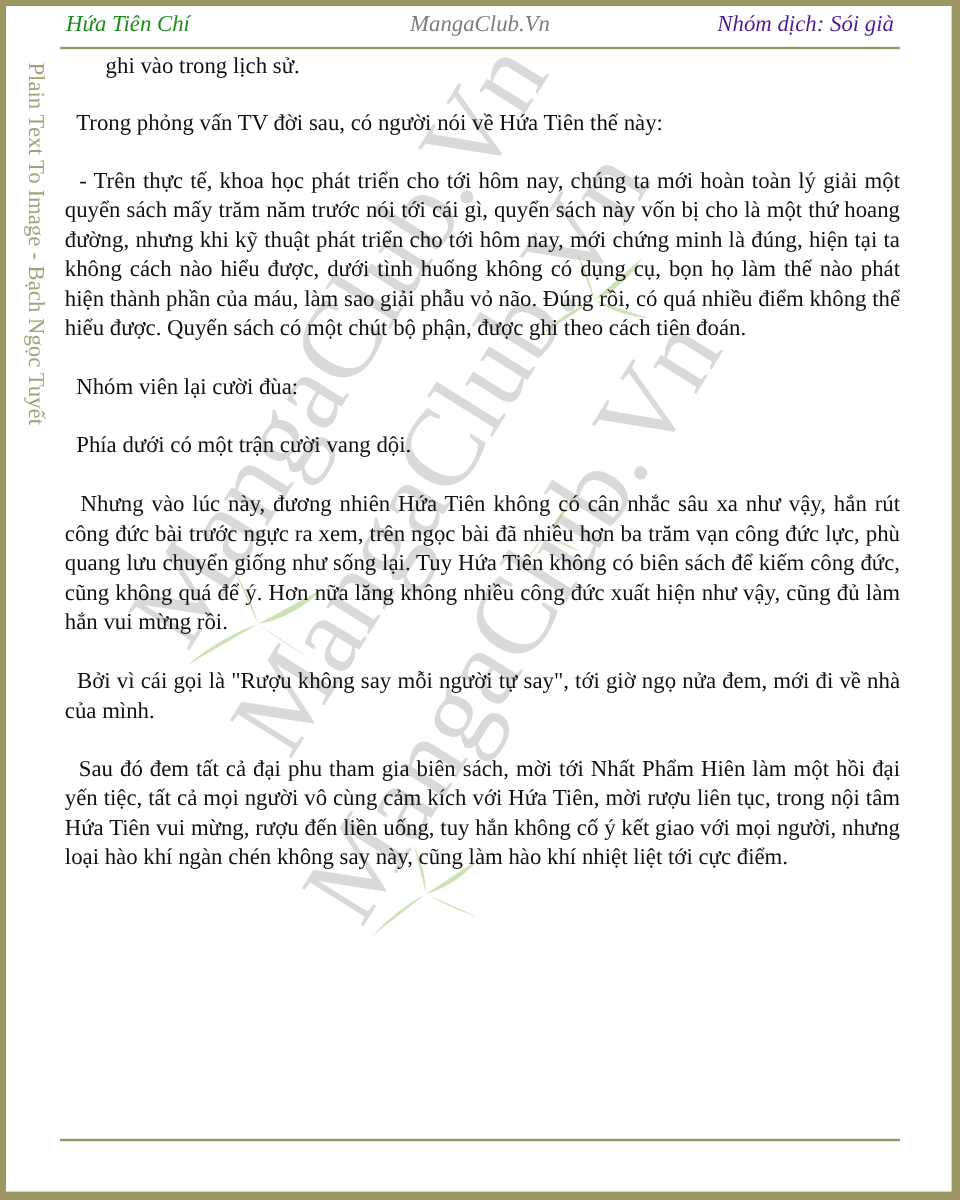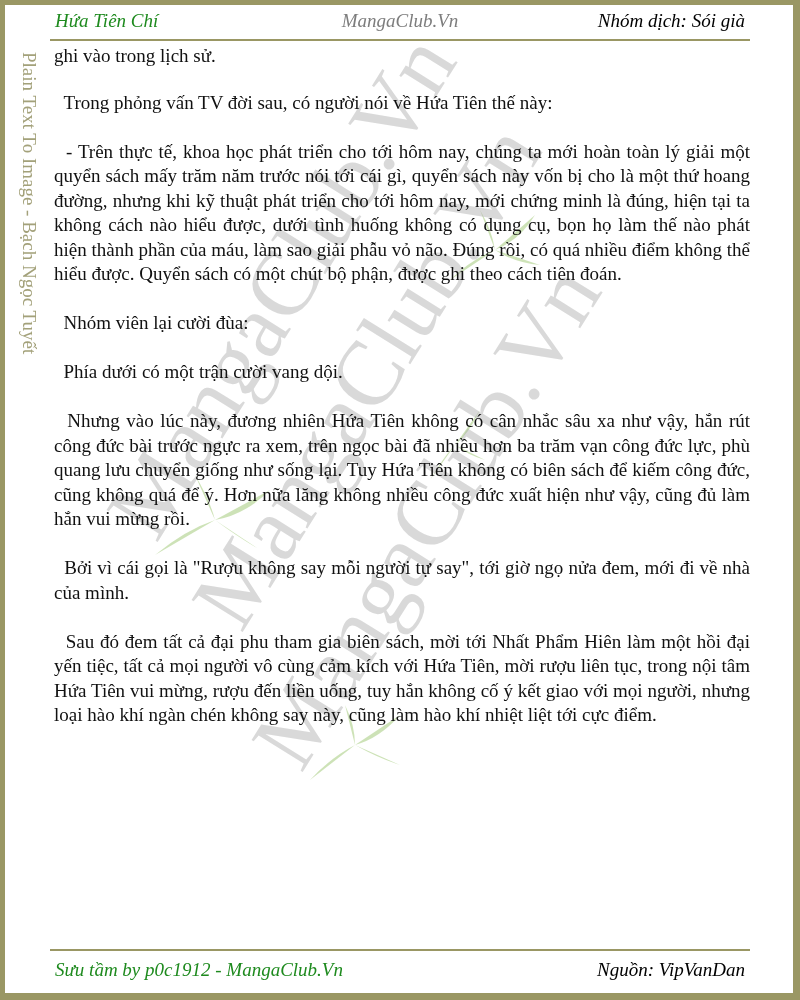--- a/index.html
+++ b/index.html
@@ -20,21 +20,21 @@
       position: absolute;
       left: 50px; width: 700px;
       height: 30px;
       font-style: italic;
       font-size: 19px;
     }
     .header { top: 6px; }
     .footer { top: 955px; }
     .header .left, .footer .left { position: absolute; left: 5px; top: 4px; color: #1e8a1e; }
     .header .center { position: absolute; left: 0; right: 0; top: 4px; text-align: center; color: #7d7d7d; }
-    .header .right, .footer .right { position: absolute; right: 5px; top: 4px; color: #000000; }
+    .header .right, .footer .right { position: absolute; right: 5px; top: 4px; color: #4c1d95; }
     .rule {
       position: absolute; left: 50px; width: 700px; height: 2px;
       background: #9a9764;
     }
     .rule.top { top: 39px; }
     .rule.bottom { top: 949px; }
     .side-text {
       position: absolute;
       left: 10px; top: 52px;
       width: 30px; height: 340px;
@@ -46,21 +46,21 @@
     .content {
       position: absolute;
       left: 54px; top: 44px;
       width: 696px;
       font-size: 19px;
       line-height: 24.5px;
       color: #111111;
       text-align: justify;
     }
     .content p { margin: 0 0 24.5px 0; }
-    .content p.first { margin-bottom: 22px; }
+    .content p.first { margin-bottom: 22px; margin-left: 34px; }
     .watermark {
       position: absolute;
       pointer-events: none;
       color: rgba(170,170,170,0.45);
       font-size: 92px;
       white-space: nowrap;
       transform-origin: left bottom;
     }
     .wm1 { left: 175px; top: 450px; transform: rotate(-58deg); }
     .wm2 { left: 260px; top: 540px; transform: rotate(-58deg); }
@@ -126,15 +126,13 @@
   <p style="white-space:pre-wrap">  - Trên thực tế, khoa học phát triển cho tới hôm nay, chúng ta mới hoàn toàn lý giải một quyển sách mấy trăm năm trước nói tới cái gì, quyển sách này vốn bị cho là một thứ hoang đường, nhưng khi kỹ thuật phát triển cho tới hôm nay, mới chứng minh là đúng, hiện tại ta không cách nào hiểu được, dưới tình huống không có dụng cụ, bọn họ làm thế nào phát hiện thành phần của máu, làm sao giải phẫu vỏ não. Đúng rồi, có quá nhiều điểm không thể hiểu được. Quyển sách có một chút bộ phận, được ghi theo cách tiên đoán.</p>
   <p style="white-space:pre-wrap">  Nhóm viên lại cười đùa:</p>
   <p style="white-space:pre-wrap">  Phía dưới có một trận cười vang dội.</p>
   <p style="white-space:pre-wrap">  Nhưng vào lúc này, đương nhiên Hứa Tiên không có cân nhắc sâu xa như vậy, hắn rút công đức bài trước ngực ra xem, trên ngọc bài đã nhiều hơn ba trăm vạn công đức lực, phù quang lưu chuyển giống như sống lại. Tuy Hứa Tiên không có biên sách để kiếm công đức, cũng không quá để ý. Hơn nữa lăng không nhiều công đức xuất hiện như vậy, cũng đủ làm hắn vui mừng rồi.</p>
   <p style="white-space:pre-wrap">  Bởi vì cái gọi là "Rượu không say mỗi người tự say", tới giờ ngọ nửa đem, mới đi về nhà của mình.</p>
   <p style="white-space:pre-wrap">  Sau đó đem tất cả đại phu tham gia biên sách, mời tới Nhất Phẩm Hiên làm một hồi đại yến tiệc, tất cả mọi người vô cùng cảm kích với Hứa Tiên, mời rượu liên tục, trong nội tâm Hứa Tiên vui mừng, rượu đến liền uống, tuy hắn không cố ý kết giao với mọi người, nhưng loại hào khí ngàn chén không say này, cũng làm hào khí nhiệt liệt tới cực điểm.</p>
 </div>
 
 <div class="rule bottom"></div>
 <div class="footer">
-  <span class="left">Sưu tầm by p0c1912 - MangaClub.Vn</span>
-  <span class="right">Nguồn: VipVanDan</span>
 </div>
 
 </body></html>

